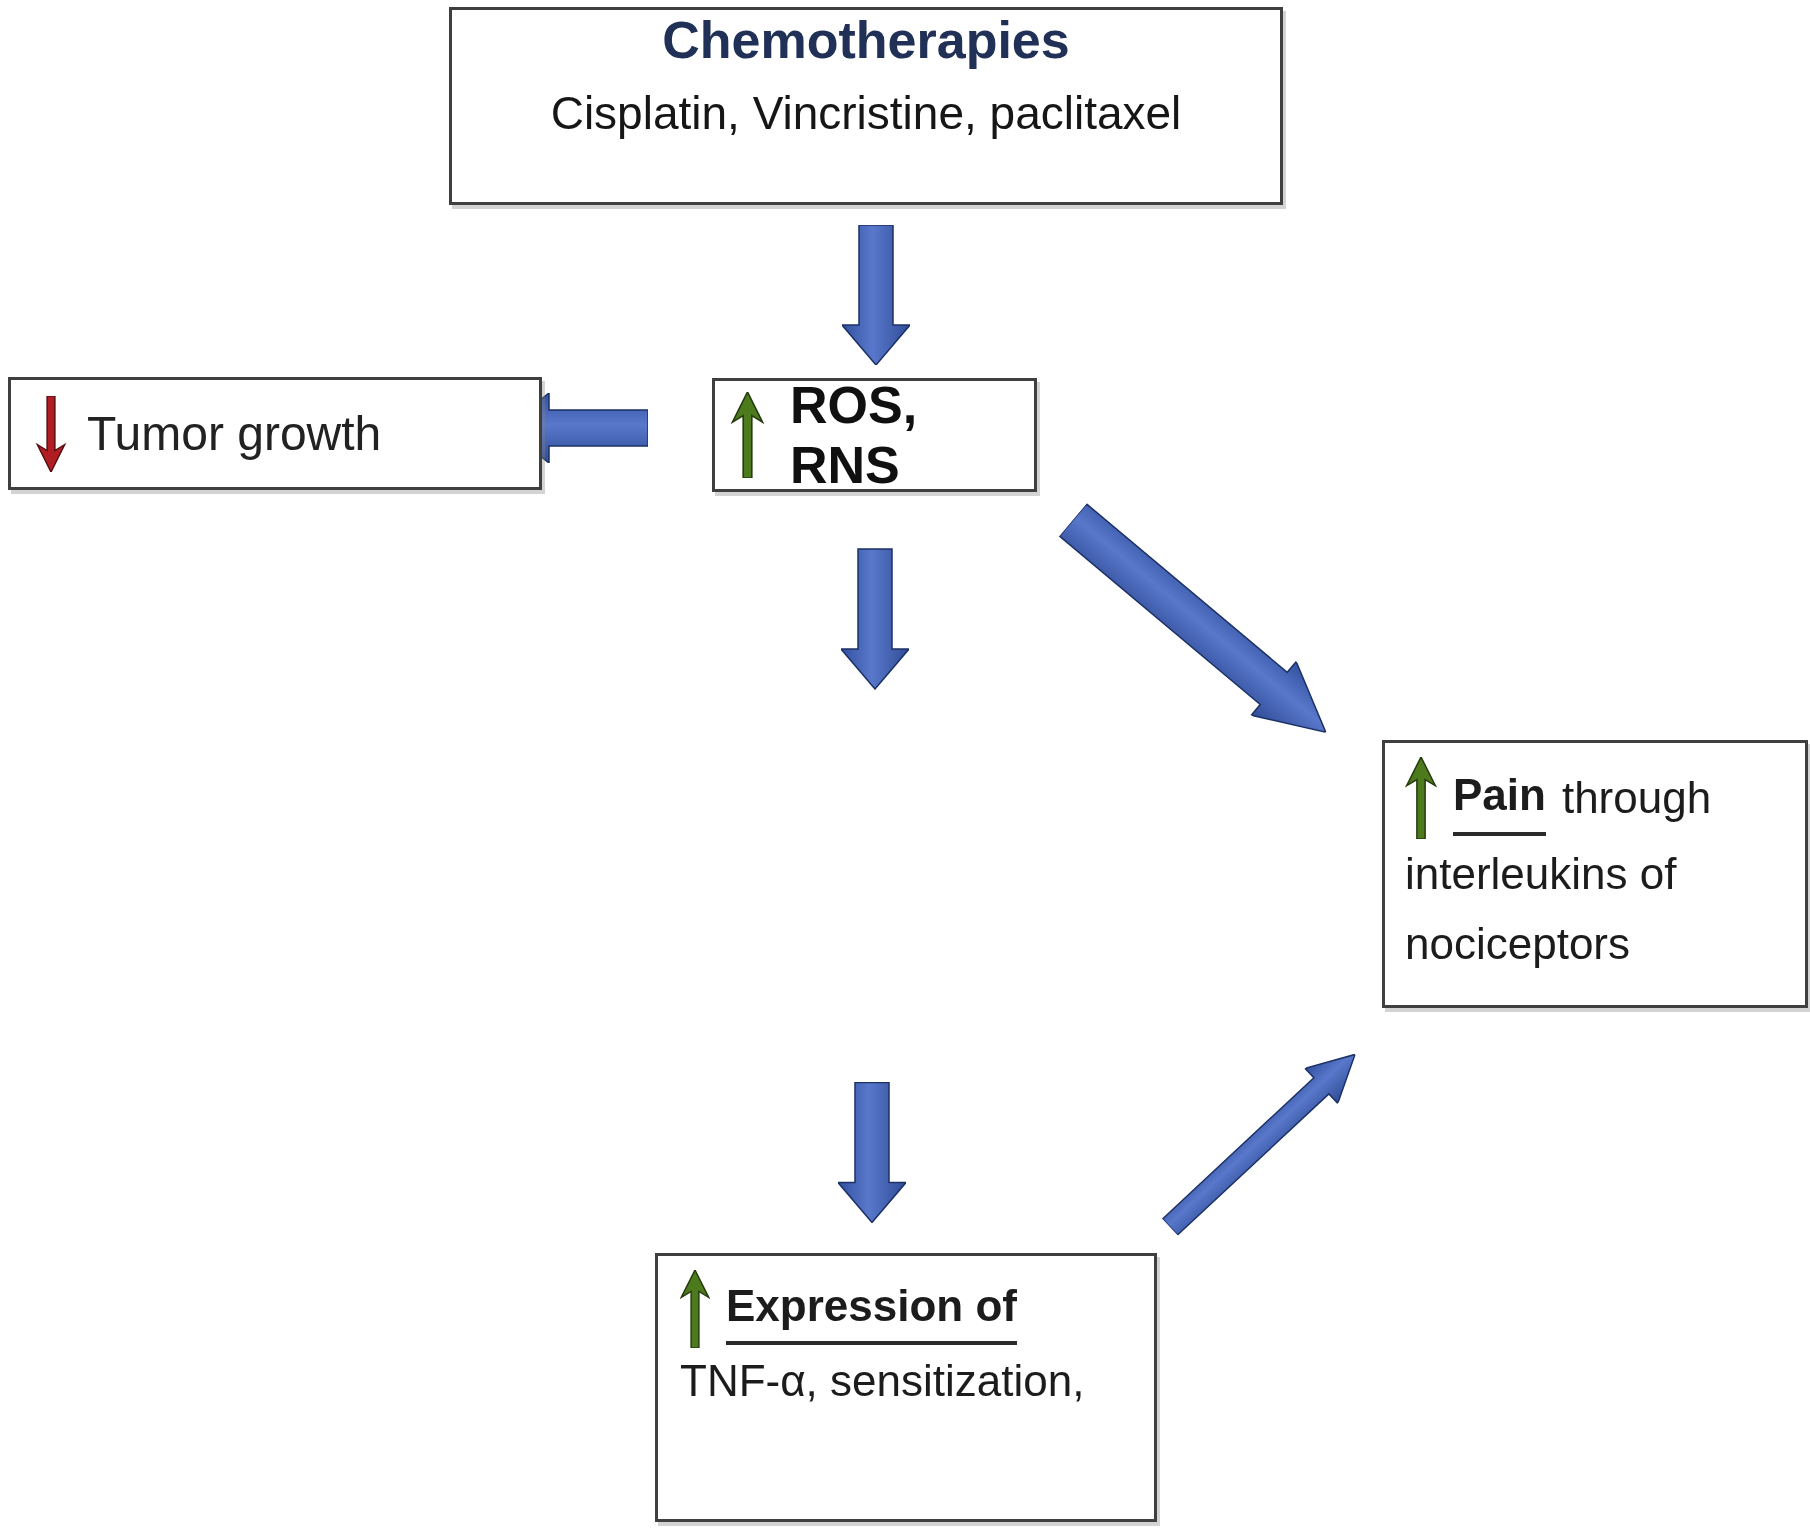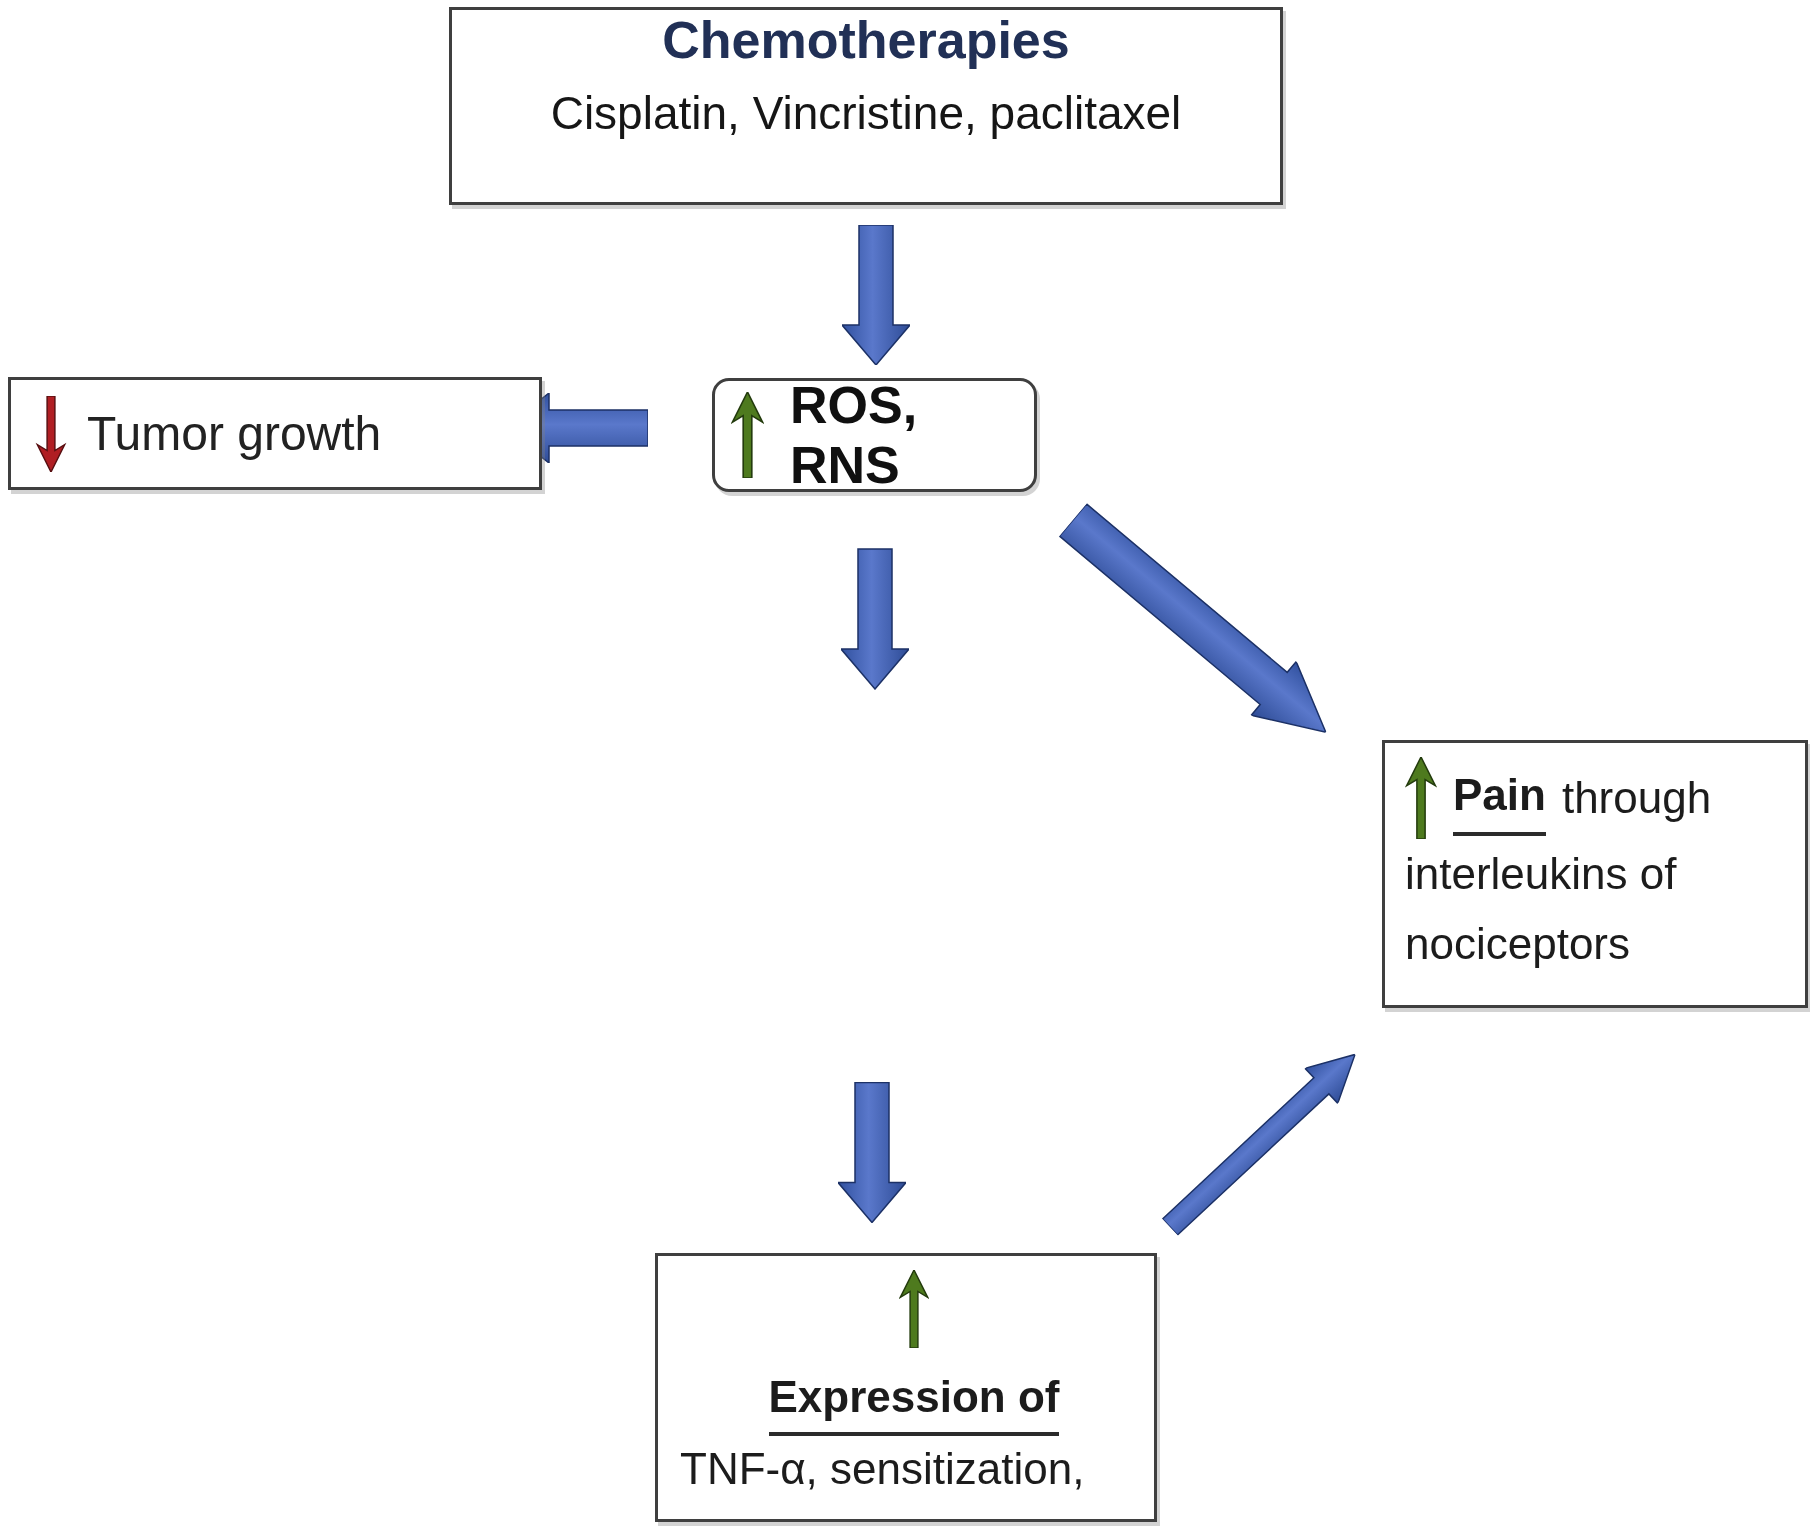--- a/index.html
+++ b/index.html
@@ -14,37 +14,37 @@
   .chemo-title{font-size:52px;font-weight:bold;color:#213056;}
   .chemo-sub{margin-top:16px;font-size:46px;color:#161616;}
 
   
   .tumor{left:8px;top:377px;width:534px;height:113px;display:flex;align-items:center;
          padding-left:24px;gap:20px;}
   .tumor-label{font-size:48px;color:#222222;}
 
   
   .ros{left:712px;top:378px;width:325px;height:114px;display:flex;align-items:center;
-       padding-left:16px;gap:26px;border-radius:17px;}
+       padding-left:16px;gap:26px;}
   .ros-label{font-size:52px;font-weight:bold;color:#101010;}
 
   
   .activation{left:597px;top:720px;width:593px;height:325px;padding:16px 8px 0 22px;
               font-size:44px;color:#1c1c1c;}
   .act-line{line-height:64px;}
 
   
   .pain{left:1382px;top:740px;width:426px;height:268px;padding:14px 16px 0 20px;
         font-size:44px;color:#1c1c1c;}
   .pain-line{line-height:70px;}
 
   
   .expression{left:655px;top:1253px;width:502px;height:269px;padding:14px 6px 0 22px;
               font-size:44px;color:#1c1c1c;}
-  .expr-line{line-height:66px;flex-direction:column;}
+  .expr-line{line-height:66px;}
 
   .first-line{display:flex;align-items:center;gap:16px;}
   .heading{font-weight:bold;border-bottom:4px solid #2b2b2b;padding-bottom:2px;}
 
   .arrow{position:absolute;line-height:0;}
   .diag1{left:1073px;top:485px;transform:rotate(40deg);transform-origin:0 35px;}
   .diag2{left:1170px;top:1203px;transform:rotate(-43deg);transform-origin:0 24px;}
 </style>
 </head>
 <body>

